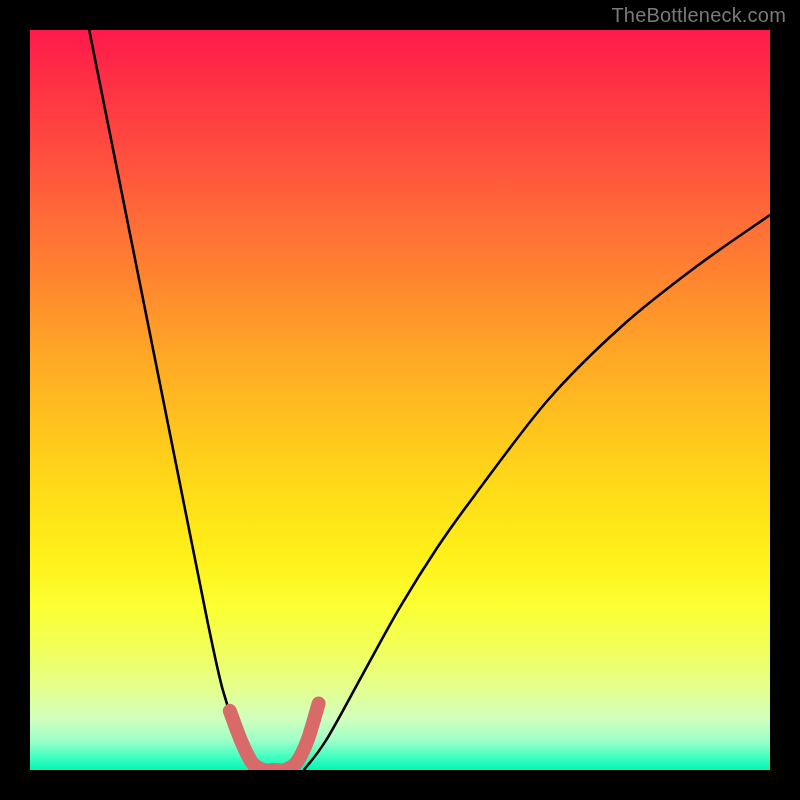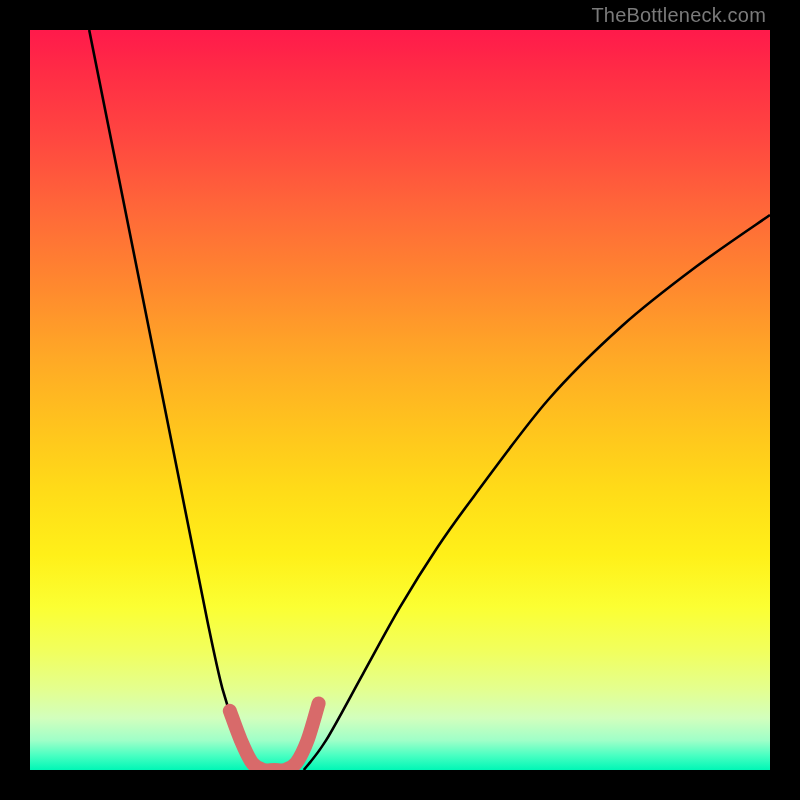--- a/index.html
+++ b/index.html
@@ -11,20 +11,21 @@
     overflow: hidden;
     font-family: Arial, Helvetica, sans-serif;
   }
   .frame {
     position: absolute;
     left: 0;
     top: 0;
     width: 776px;
     height: 800px;
     background: #000;
+    padding-left: 20px;
   }
   .plot {
     position: absolute;
     left: 30px;
     top: 30px;
     width: 740px;
     height: 740px;
     background: linear-gradient(to bottom,
       #ff1a4b 0%,
       #ff2d45 6%,

